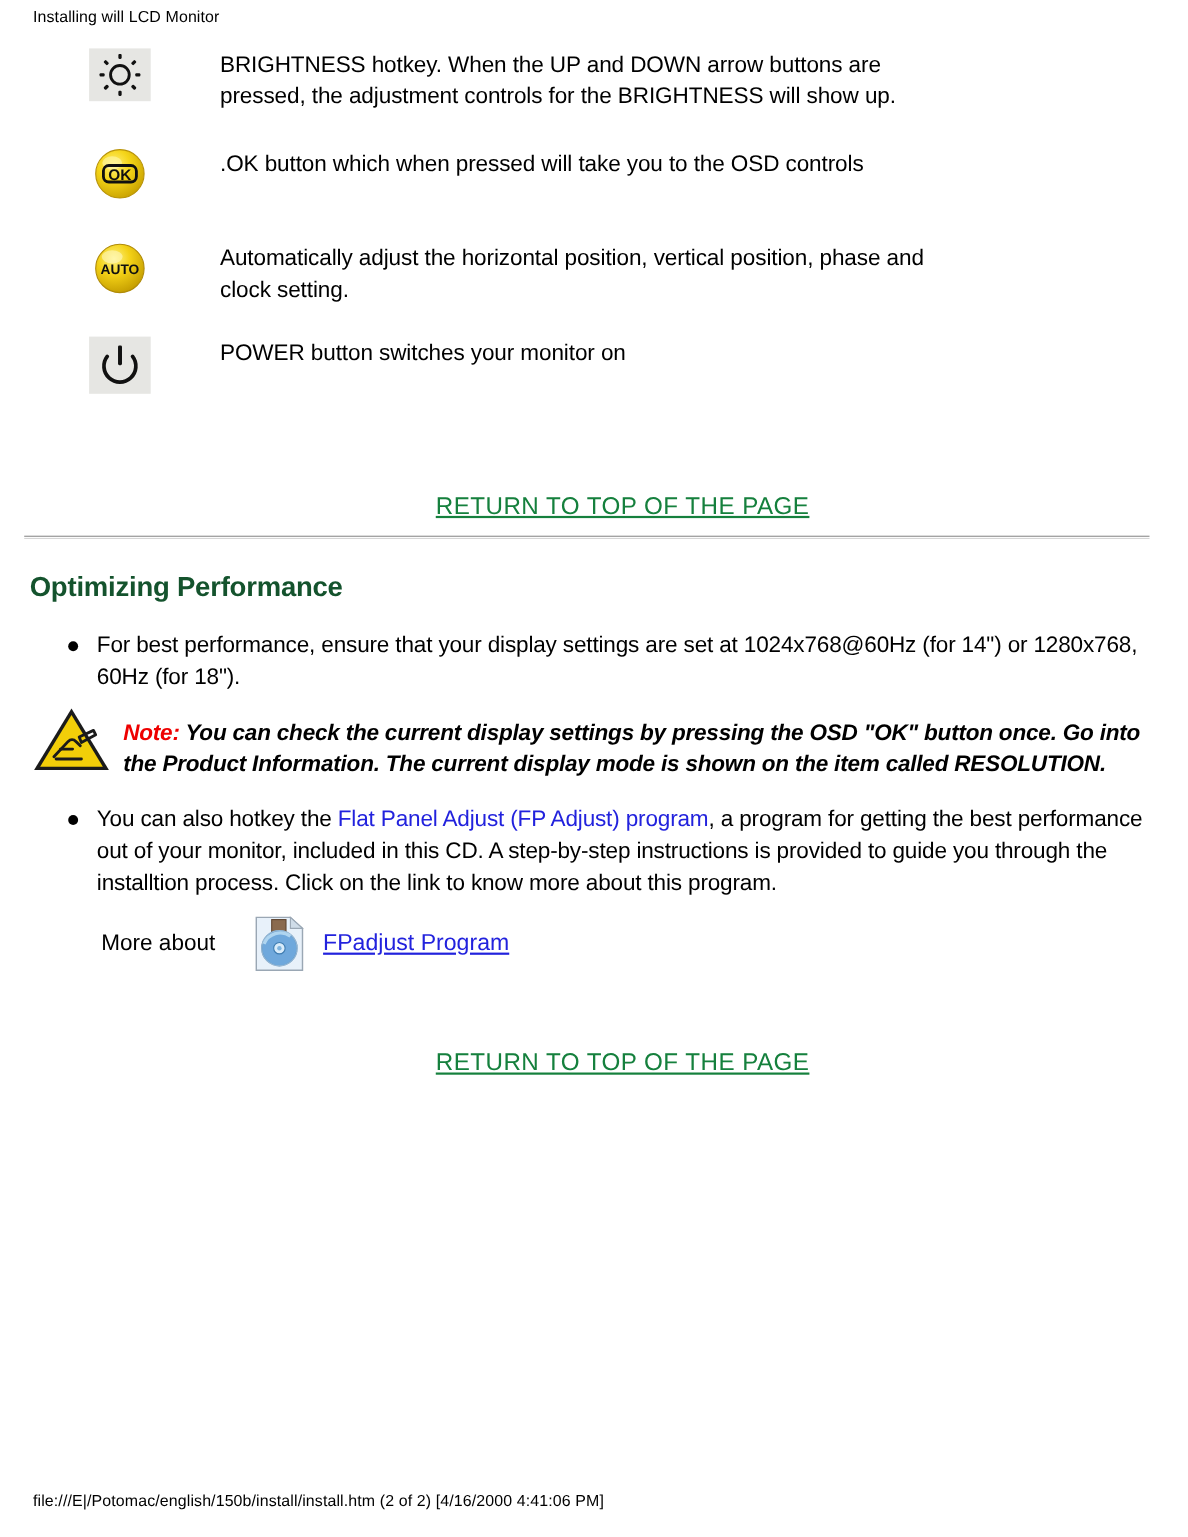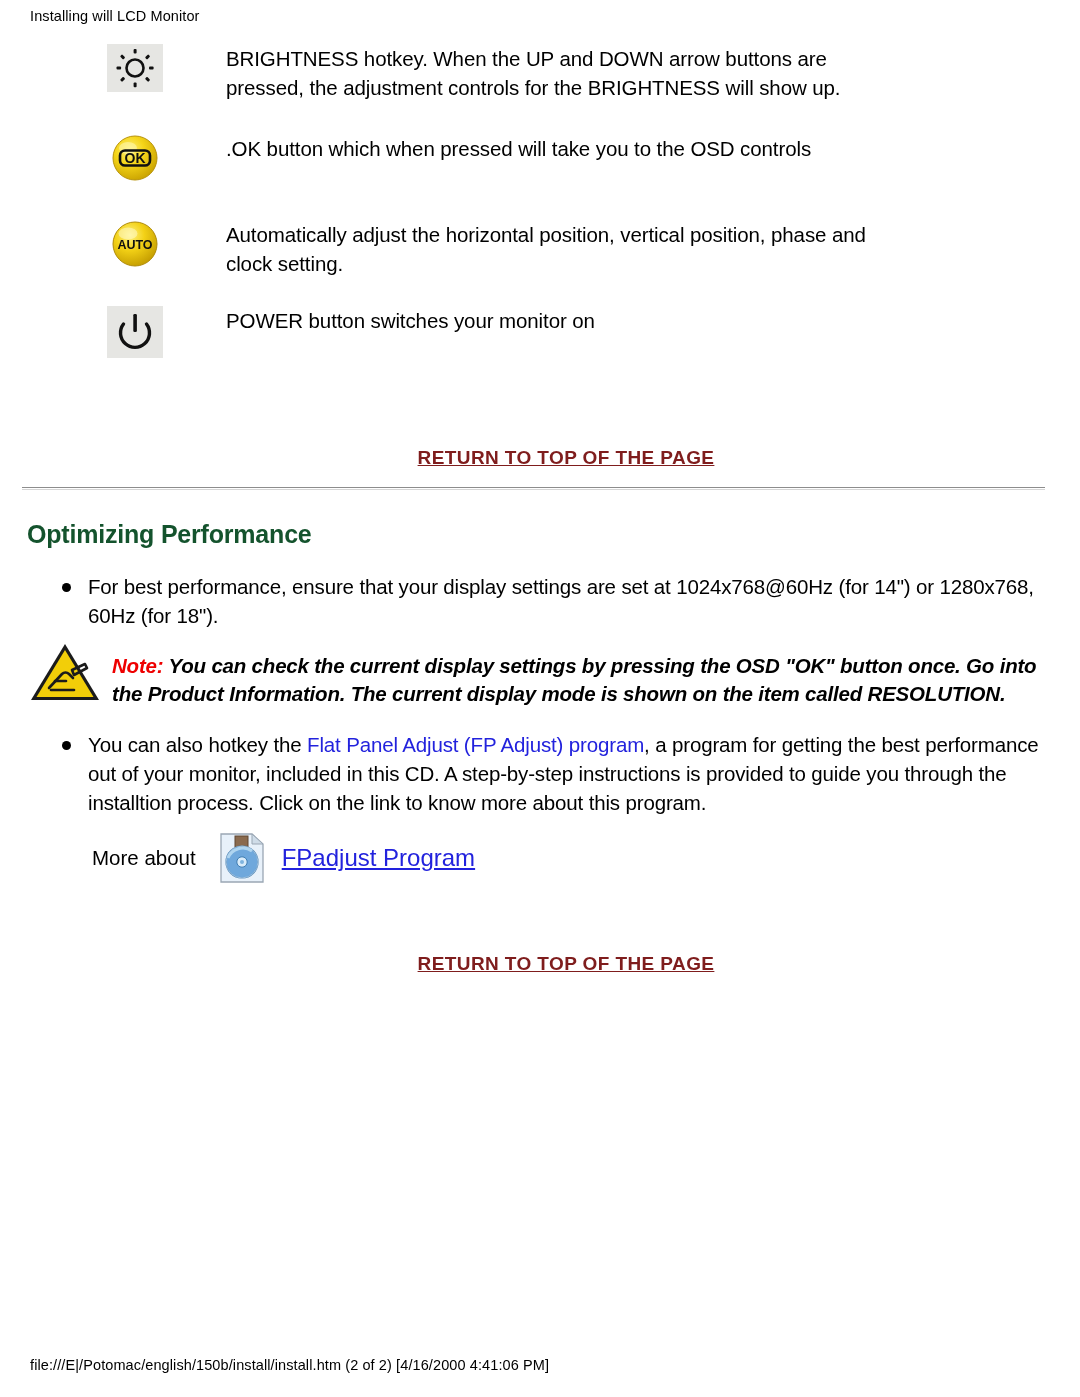--- a/index.html
+++ b/index.html
@@ -25,21 +25,20 @@
     color: #000;
     letter-spacing: 0.1px;
   }
 
   
   .btn-rows {
     position: absolute;
     left: 0;
     top: 44px;
     width: 1004px;
-    padding-left: 26px;
   }
   .btn-row {
     position: relative;
     display: flex;
     align-items: flex-start;
   }
   .icon-cell {
     width: 200px;
     flex: 0 0 200px;
     display: flex;
@@ -75,23 +74,23 @@
 
   
   .return-link-wrap {
     position: absolute;
     width: 1080px;
     text-align: center;
     padding-left: 52px;
     box-sizing: border-box;
   }
   .return-link {
-    font-size: 19px;
-    font-weight: bold;
-    color: #7f1d1d;
+    font-size: 22px;
+    font-weight: normal;
+    color: #15803d;
     text-decoration: underline;
     letter-spacing: 0.4px;
     cursor: pointer;
   }
 
   
   .hr3d {
     position: absolute;
     left: 22px;
     top: 487px;
@@ -168,29 +167,29 @@
   
   .more-about {
     position: absolute;
     left: 92px;
     top: 832px;
     display: flex;
     align-items: center;
   }
   .more-about-label {
     font-size: 20.5px;
-    margin-right: 22px;
+    margin-right: 34px;
   }
   .disk-icon {
     width: 48px;
     height: 52px;
     margin-right: 16px;
   }
   .fp-link {
-    font-size: 24px;
+    font-size: 21px;
     color: #2222DD;
     text-decoration: underline;
     cursor: pointer;
   }
 
   
   .footer {
     position: absolute;
     left: 30px;
     top: 1357px;

